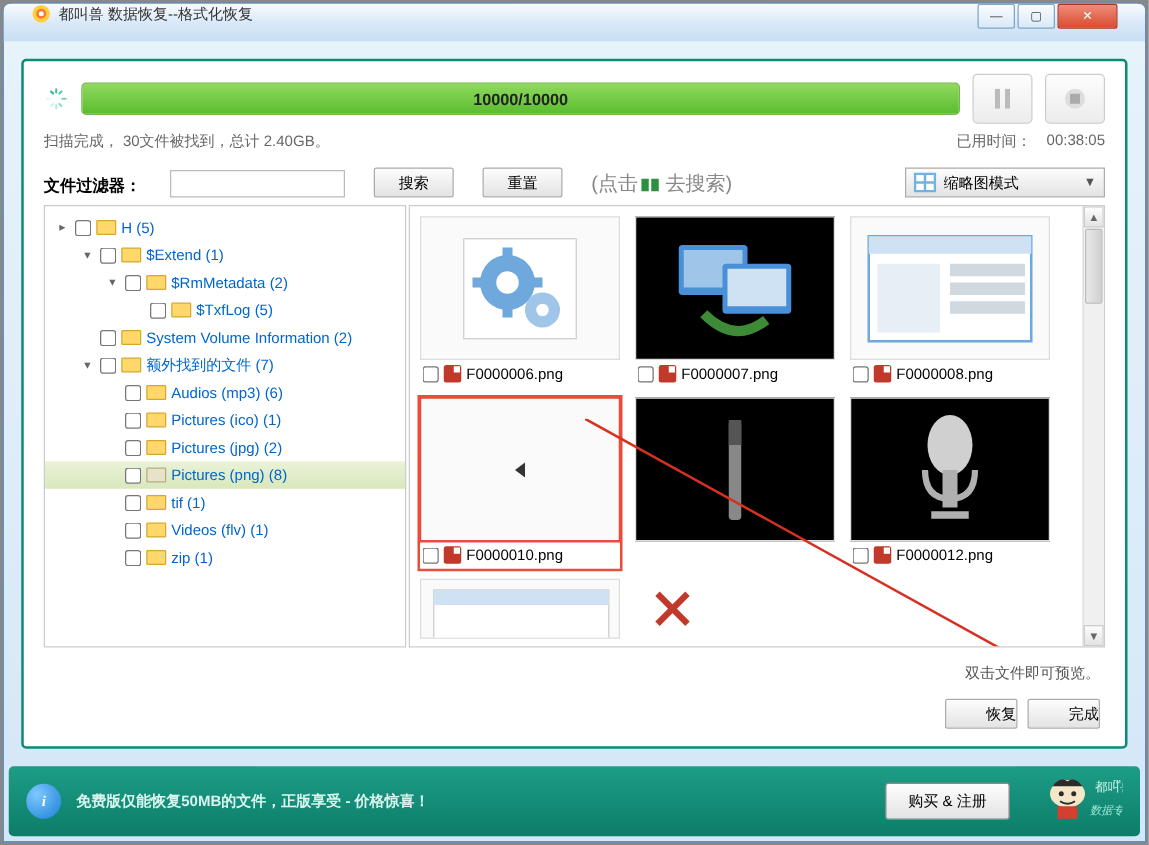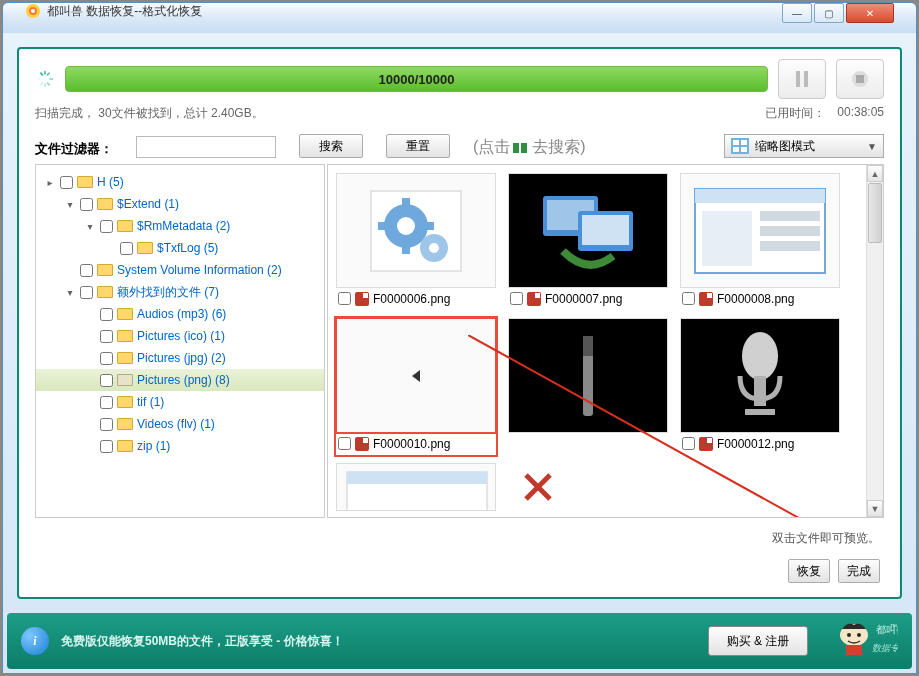--- a/index.html
+++ b/index.html
@@ -58,28 +58,28 @@
 
 .thumb-panel { flex:1; border:1px solid #ccc; background:#fff; position:relative; overflow:hidden; }
 .thumb-scroll { position:absolute; right:0; top:0; width:17px; bottom:0; background:#f0f0f0; border-left:1px solid #ddd;}
 .thumb-scroll .sb-btn{height:17px;background:linear-gradient(#fdfdfd,#e3e3e3);border:1px solid #ccc;display:flex;align-items:center;justify-content:center;font-size:9px;color:#666;}
 .thumb-scroll .sb-thumb{position:absolute;top:18px;left:1px;right:1px;height:60px;background:linear-gradient(90deg,#e8e8e8,#d0d0d0);border:1px solid #bbb;border-radius:2px;}
 .thumb-grid { display:flex; flex-wrap:wrap; gap:8px 12px; padding:8px; padding-right:24px;}
 .thumb-item { width: 160px; }
 .thumb-img { width:160px; height:115px; border:1px solid #ddd; background:#f9f9f9; display:flex;align-items:center;justify-content:center; position:relative; overflow:hidden;}
 .thumb-item.sel .thumb-img { outline: 2px solid #e74c3c; outline-offset:-1px; }
 .thumb-item.sel { outline:2px solid #e74c3c; }
-.thumb-label { display:flex; align-items:flex-start; gap:4px; padding:4px 2px; font-size:12px;}
+.thumb-label { display:flex; align-items:flex-end; gap:4px; padding:4px 2px; font-size:12px;}
 .thumb-label input{margin:0;}
 .file-icon{width:14px;height:14px;background:#c0392b;border-radius:2px;position:relative;}
 .file-icon::after{content:'';position:absolute;top:1px;right:1px;width:5px;height:5px;background:#fff;}
 
 .hint-dbl { text-align:right; padding:4px 20px; font-size:12px; color:#555;}
 .bottom-btns { display:flex; justify-content:flex-end; gap:8px; padding:8px 20px 14px;}
-.action-btn { width:42px; height:24px; border:1px solid #ababab; background:linear-gradient(#fdfdfd,#e3e3e3);border-radius:2px;font-size:12px;cursor:pointer;}
+.action-btn { width:58px; height:24px; border:1px solid #ababab; background:linear-gradient(#fdfdfd,#e3e3e3);border-radius:2px;font-size:12px;cursor:pointer;text-align:right;}
 
 .footer-bar {
   height: 56px; margin: 4px; margin-top:0;
   background: linear-gradient(#1d9d86, #0c7d69);
   border-radius: 4px; display:flex; align-items:center; padding:0 14px; gap:12px;
 }
 .info-icon{width:28px;height:28px;border-radius:50%;background:radial-gradient(circle at 30% 30%,#7ec8ff,#1a7fd4);display:flex;align-items:center;justify-content:center;color:#fff;font-weight:bold;font-style:italic;font-family:Georgia,serif;}
 .footer-text{color:#d7f5ee;font-size:12px;font-weight:bold;}
 .footer-btn{margin-left:auto;width:100px;height:30px;background:linear-gradient(#fdfdfd,#e3e3e3);border:1px solid #888;border-radius:3px;font-size:12px;cursor:pointer;}
 .mascot{width:70px;height:44px;margin-left:8px;position:relative;}

